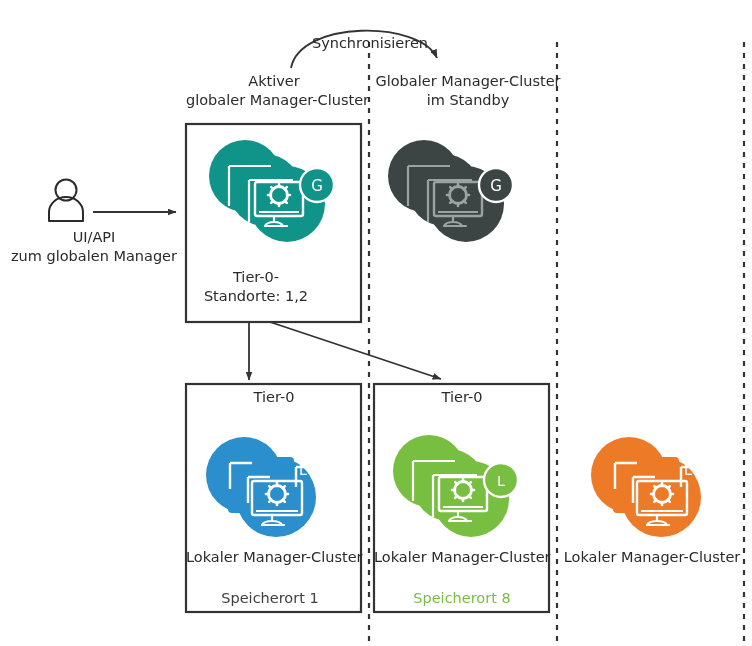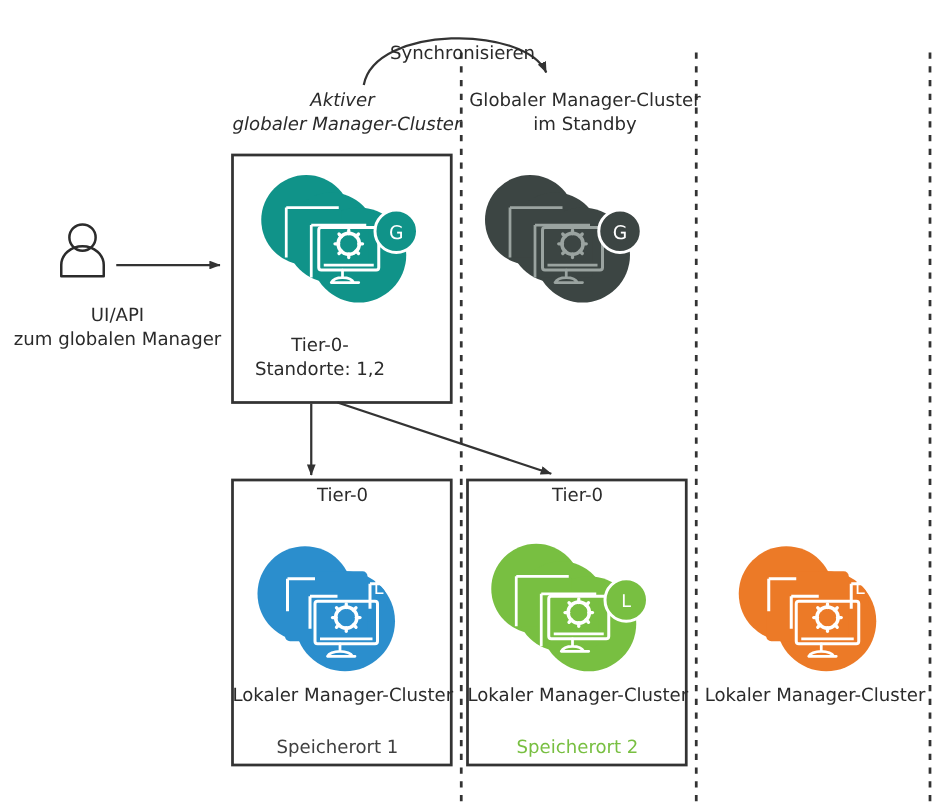--- a/index.html
+++ b/index.html
@@ -26,23 +26,23 @@
   }
   .lbl {
     position: absolute;
     text-align: center;
     color: #2b2b2b;
     font-size: 14.5px;
     line-height: 19px;
     white-space: pre;
   }
   .lbl-sync       { left: 250px; top: 2px;   width: 240px; margin-top: 32px; }
-  .lbl-active     { left: 186px; top: 72px;  width: 176px; font-style: italic; }
+  .lbl-active     { left: 186px; top: 72px;  width: 176px; }
   .lbl-standby    { left: 372px; top: 72px;  width: 192px; }
-  .lbl-uiapi      { left: 0px;   top: 228px; width: 188px; margin-top: 16px; }
+  .lbl-uiapi      { left: 0px;   top: 228px; width: 188px; }
   .lbl-tier0sites { left: 186px; top: 268px; width: 140px; }
   .lbl-tier0-1    { left: 186px; top: 388px; width: 176px; }
   .lbl-tier0-2    { left: 374px; top: 388px; width: 176px; }
   .lbl-lmc-1      { left: 186px; top: 548px; width: 176px; }
   .lbl-lmc-2      { left: 374px; top: 548px; width: 176px; }
   .lbl-lmc-3      { left: 562px; top: 548px; width: 180px; }
   .lbl-site-1     { left: 186px; top: 589px; width: 168px; color: #404040; }
   .lbl-site-2     { left: 374px; top: 589px; width: 176px; color: #78bf41; }
   .lbl-site-3     { left: 562px; top: 589px; width: 180px; color: #ec7a27; }
 </style>
@@ -225,15 +225,15 @@
 Standorte: 1,2</div>
 
   <div class="lbl lbl-tier0-1">Tier-0</div>
   <div class="lbl lbl-tier0-2">Tier-0</div>
 
   <div class="lbl lbl-lmc-1">Lokaler Manager-Cluster</div>
   <div class="lbl lbl-lmc-2">Lokaler Manager-Cluster</div>
   <div class="lbl lbl-lmc-3">Lokaler Manager-Cluster</div>
 
   <div class="lbl lbl-site-1">Speicherort 1</div>
-  <div class="lbl lbl-site-2">Speicherort 2</div>
+  <div class="lbl lbl-site-2">Speicherort 8</div>
 
 </div>
 
 </body></html>

